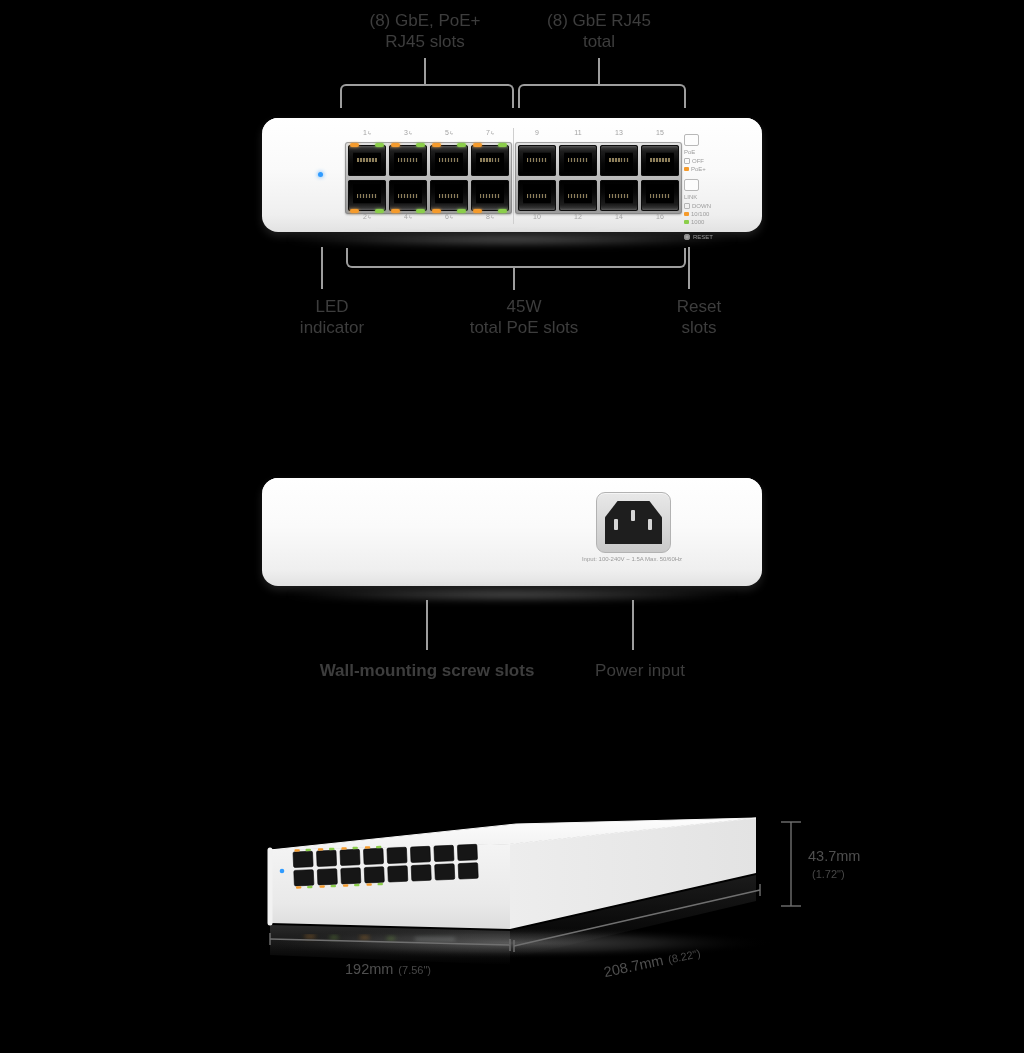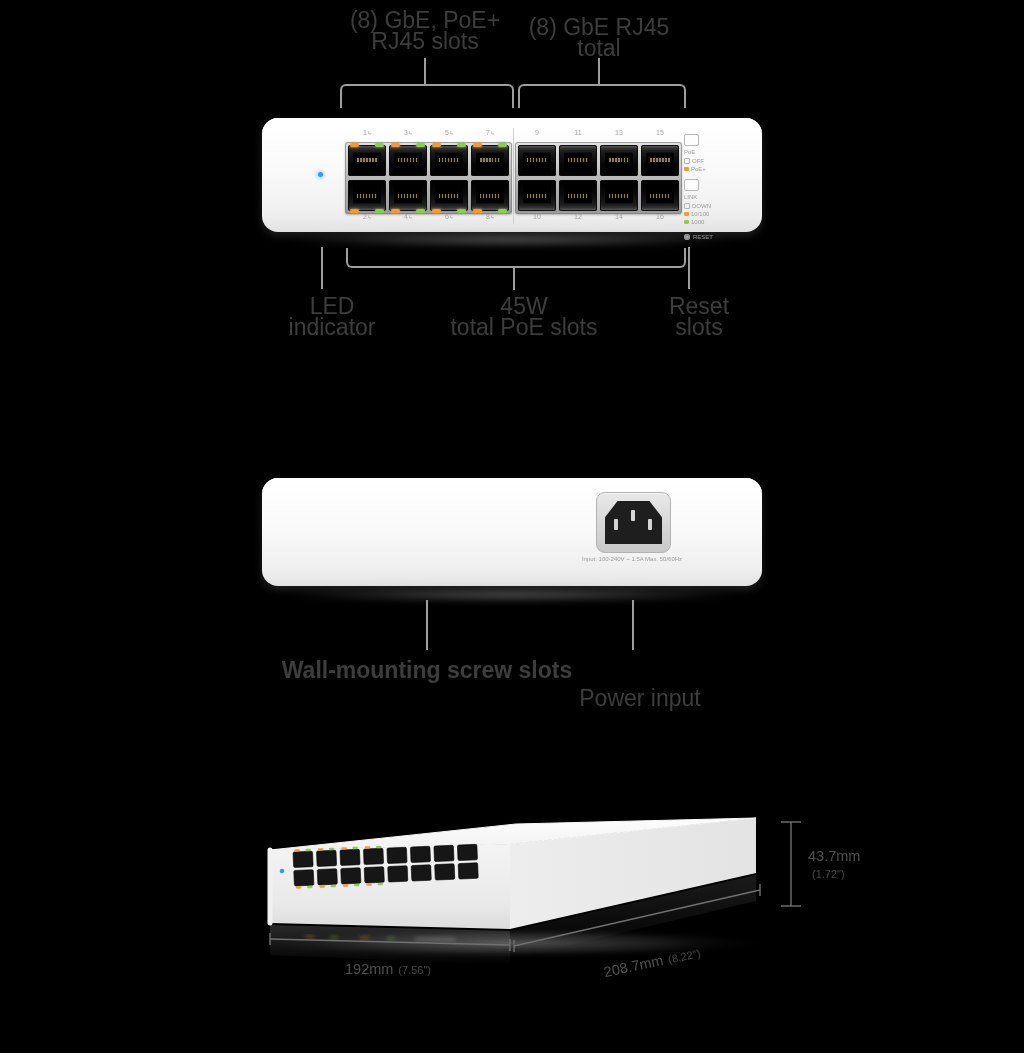--- a/index.html
+++ b/index.html
@@ -1,21 +1,21 @@
 <!DOCTYPE html>
 <html><head>
 <meta charset="utf-8">
 <style>
   html,body{margin:0;padding:0;background:#000;}
   .stage{position:relative;width:1024px;height:1053px;background:#000;overflow:hidden;
          font-family:"Liberation Sans","DejaVu Sans",sans-serif;}
   .abs{position:absolute;}
 
   
-  .lbl{position:absolute;width:220px;text-align:center;font-size:23px;line-height:21px;color:#3d3d3d;}
+  .lbl{position:absolute;width:220px;text-align:center;font-size:17px;line-height:21px;color:#3d3d3d;}
   .lbl .l2{margin-top:0px;}
   .dimtxt{fill:#4f4f4f;}
 
   
   .stem{position:absolute;width:2px;background:#9e9e9e;}
   .bracket-down{position:absolute;border-top:2px solid #9e9e9e;border-left:2px solid #9e9e9e;
       border-right:2px solid #9e9e9e;border-radius:6px 6px 0 0;height:22px;}
   .bracket-up{position:absolute;border-bottom:2px solid #9e9e9e;border-left:2px solid #9e9e9e;
       border-right:2px solid #9e9e9e;border-radius:0 0 6px 6px;height:18px;}
 
@@ -76,21 +76,21 @@
 </style>
 </head>
 <body>
 
 <div class="stage">
 
   <div class="lbl" style="left:315px;top:10px;">
     <div>(8) GbE, PoE+</div>
     <div class="l2">RJ45 slots</div>
   </div>
-  <div class="lbl" style="left:489px;top:17px;">
+  <div class="lbl" style="left:489px;top:10px;">
     <div>(8) GbE RJ45</div>
     <div class="l2">total</div>
   </div>
   <div class="stem" style="left:424px;top:58px;height:27px;"></div>
   <div class="stem" style="left:598px;top:58px;height:27px;"></div>
   <div class="bracket-down" style="left:340px;top:84px;width:170px;"></div>
   <div class="bracket-down" style="left:518px;top:84px;width:164px;"></div>
 
   <div class="body" id="front-body" style="left:262px;top:118px;width:500px;height:114px;">
     <span class="sysled" style="left:56px;top:54px;"></span>
@@ -214,21 +214,21 @@
       <span class="pin" style="left:34px;top:17px;"></span>
       <span class="pin" style="left:51px;top:26px;"></span>
     </div>
     <div class="rating" style="left:250px;top:78px;">Input: 100-240V ~ 1.5A Max. 50/60Hz</div>
   </div>
   <div class="shadow" style="left:285px;top:588px;width:454px;height:14px;"></div>
 
   <div class="stem" style="left:426px;top:600px;height:50px;"></div>
   <div class="stem" style="left:632px;top:600px;height:50px;"></div>
   <div class="lbl" style="left:277px;top:660px;width:300px;font-weight:bold;">Wall-mounting screw slots</div>
-  <div class="lbl" style="left:540px;top:660px;width:200px;margin-top:28px;">Power input</div>
+  <div class="lbl" style="left:540px;top:660px;width:200px;">Power input</div>
 
   <svg class="abs" style="left:245px;top:795px;" width="640" height="258" viewBox="0 0 640 258">
     <defs>
       <radialGradient id="shadowGrad" cx="50%" cy="50%" r="50%">
         <stop offset="0%" stop-color="rgba(150,150,150,0.5)"></stop>
         <stop offset="55%" stop-color="rgba(120,120,120,0.22)"></stop>
         <stop offset="100%" stop-color="rgba(0,0,0,0)"></stop>
       </radialGradient>
       <linearGradient id="topFaceGrad" x1="0" y1="0" x2="0" y2="1">
         <stop offset="0%" stop-color="#fdfdfd"></stop>

